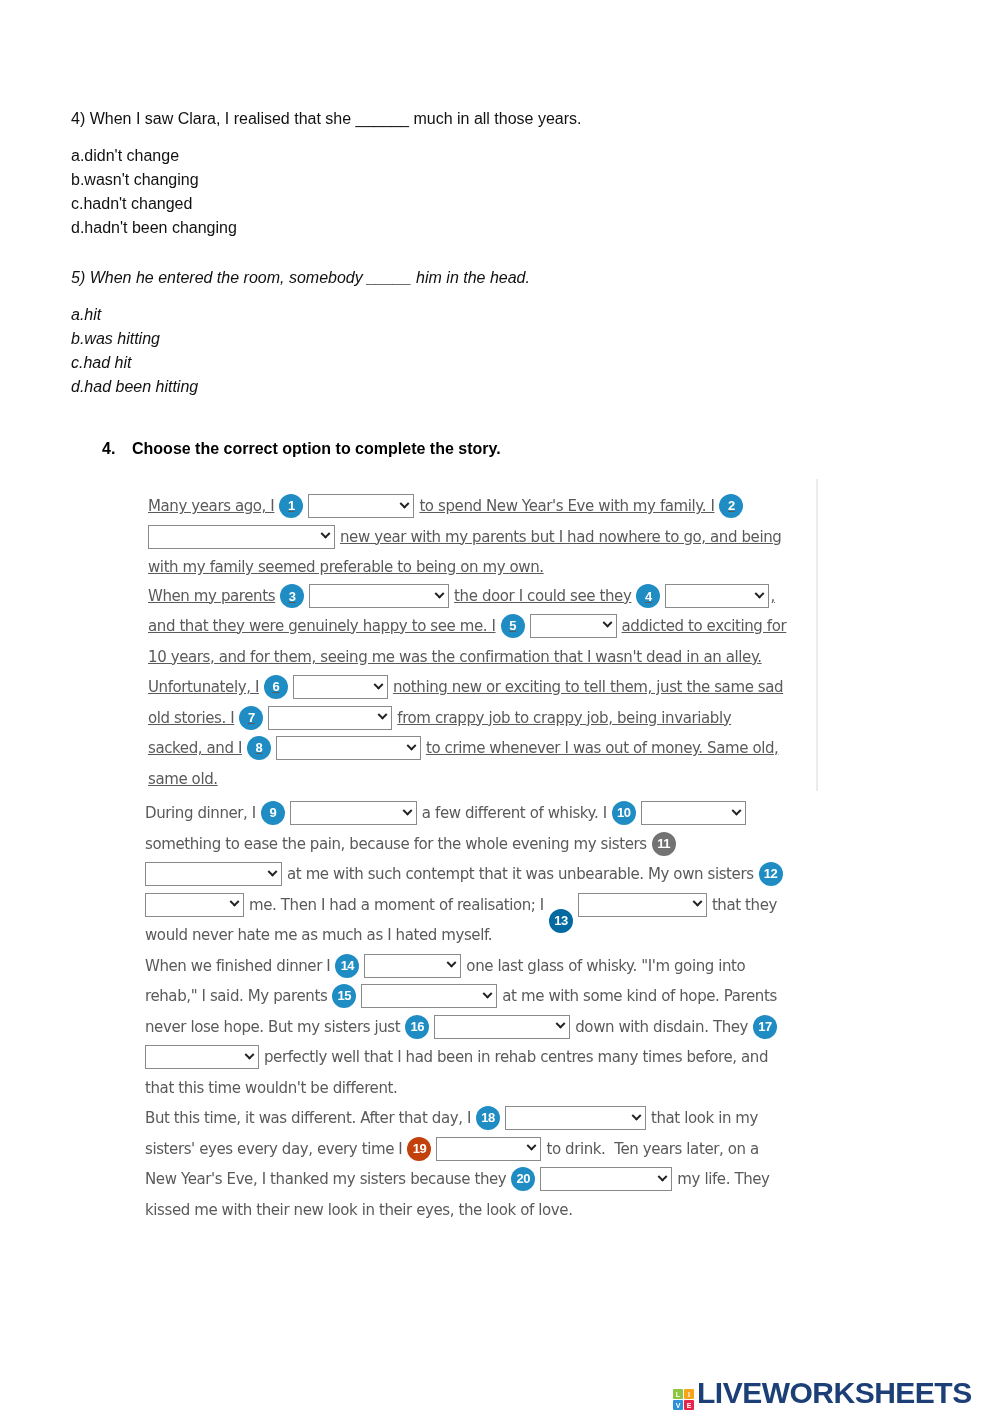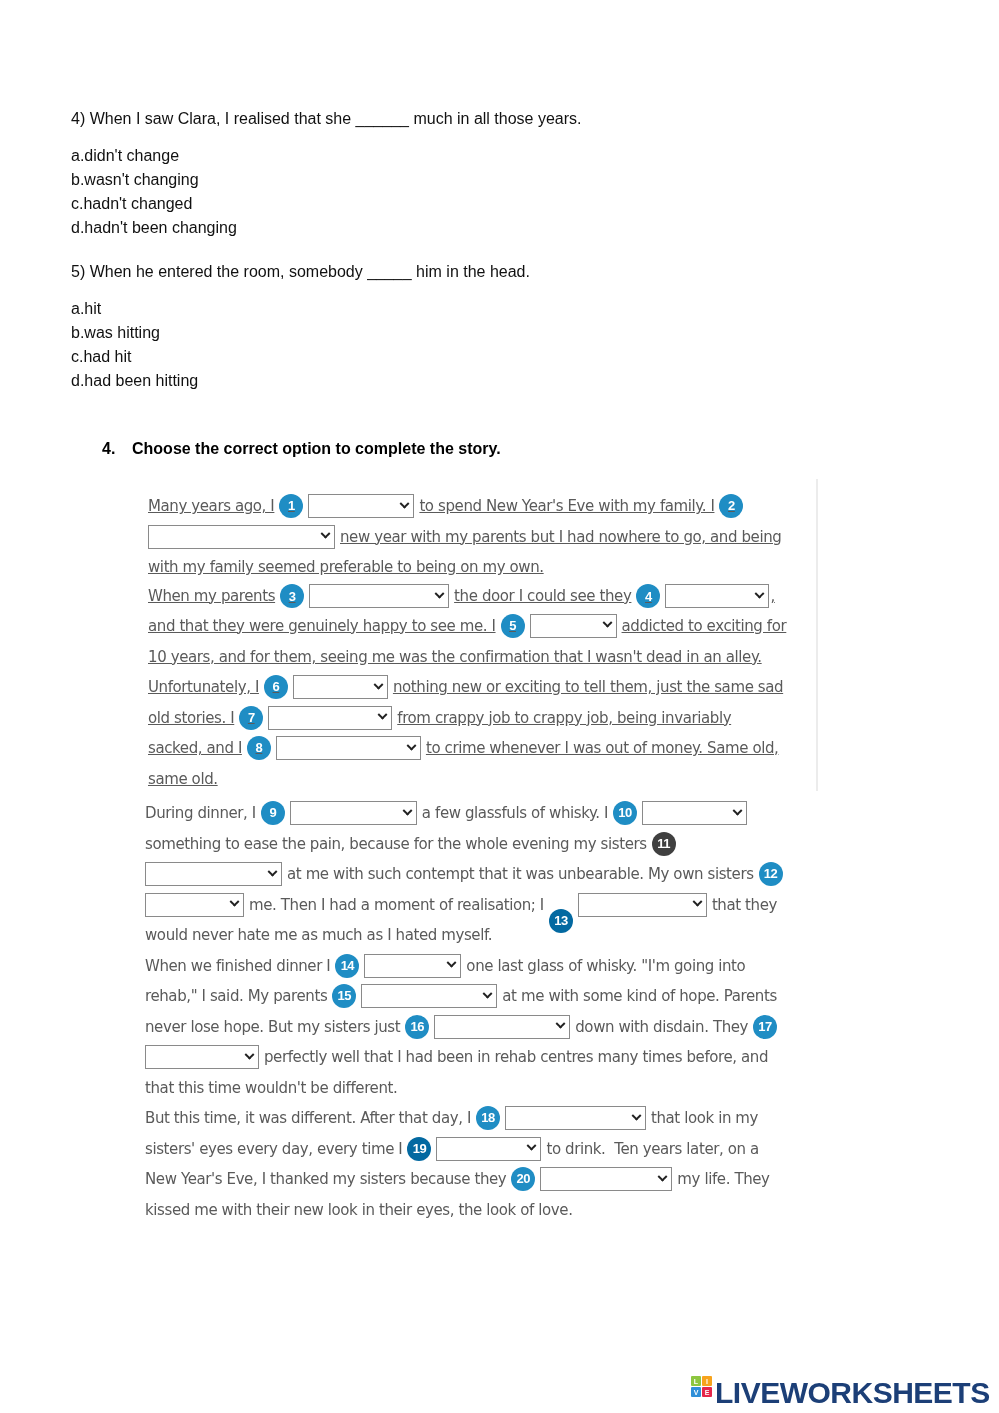--- a/index.html
+++ b/index.html
@@ -17,37 +17,37 @@
   .story-top { left: 128px; top: 479px; width: 690px; height: 312px; padding: 12px 0 0 20px; border-right: 2px solid #ececec; text-decoration: underline; }
   .story-bottom { left: 128px; top: 798px; width: 690px; padding: 0 0 0 17px; }
   .line { height: 30.5px; line-height: 30.5px; white-space: nowrap; display: flex; align-items: center; }
   .line > * { flex: none; }
   .t { display: inline-block; }
 
   .badge { display: inline-flex; align-items: center; justify-content: center; width: 24px; height: 24px; border-radius: 50%; background: #1f8dc4; color: #fff; font-family: "Liberation Sans", sans-serif; font-weight: bold; font-size: 13px; letter-spacing: -0.5px; margin: 0 5px 0 5px; }
   .sel { display: inline-flex; align-items: center; justify-content: flex-end; height: 24px; border: 1px solid #8a8a8a; background: #fff; padding-right: 5px; margin-right: 5px; cursor: pointer; }
   .sel .chev { width: 7px; height: 7px; border-right: 2px solid #222; border-bottom: 2px solid #222; transform: rotate(45deg) translate(-2px,-2px); }
 
-  .logo { position: absolute; left: 691px; top: 1376px; display: flex; align-items: flex-start; }
+  .logo { position: absolute; left: 673px; top: 1376px; display: flex; align-items: flex-end; }
   .logo-grid { display: grid; grid-template-columns: 10px 10px; grid-template-rows: 10px 10px; gap: 1px; margin-right: 3px; }
   .logo-grid span { display: flex; align-items: center; justify-content: center; font-size: 7px; font-weight: bold; color: #fff; font-family: "Liberation Sans", sans-serif; border-radius: 1px; }
   .logo-text { font-family: "Liberation Sans", sans-serif; font-weight: bold; font-size: 30px; color: #1c3f77; letter-spacing: -0.5px; }
 </style>
 </head>
 <body>
 
 <div class="q-block" style="top:107px;">
   <div class="q-stem">4) When I saw Clara, I realised that she ______ much in all those years.</div>
   <span class="opt">a.didn't change</span>
   <span class="opt">b.wasn't changing</span>
   <span class="opt">c.hadn't changed</span>
   <span class="opt">d.hadn't been changing</span>
 </div>
 
-<div class="q-block" style="top:260px;">
+<div class="q-block" style="top:266px;font-style:italic;">
   <div class="q-stem">5) When he entered the room, somebody _____ him in the head.</div>
   <span class="opt">a.hit</span>
   <span class="opt">b.was hitting</span>
   <span class="opt">c.had hit</span>
   <span class="opt">d.had been hitting</span>
 </div>
 
 <div class="section-title">
   <span class="num">4.</span><span>Choose the correct option to complete the story.</span>
 </div>
@@ -124,29 +124,29 @@
   </div>
 </div>
 
 <div class="story story-bottom">
   <div class="line">
     <span class="t">During dinner, I</span>
     <span class="badge" style="background: rgb(31, 141, 196);">9</span>
     <span class="sel" style="width:127px">
         <span class="chev"></span>
       </span>
-    <span class="t">a few glassfuls of whisky. I</span>
+    <span class="t">a few different of whisky. I</span>
     <span class="badge" style="background: rgb(31, 141, 196);">10</span>
     <span class="sel" style="width:105px">
         <span class="chev"></span>
       </span>
   </div>
   <div class="line">
     <span class="t">something to ease the pain, because for the whole evening my sisters</span>
-    <span class="badge" style="background: #404040; text-align: center;">11</span>
+    <span class="badge" style="background: #737373; text-align: center;">11</span>
   </div>
   <div class="line">
     <span class="sel" style="width:137px">
         <span class="chev"></span>
       </span>
     <span class="t">at me with such contempt that it was unbearable. My own sisters</span>
     <span class="badge" style="background: rgb(31, 141, 196);">12</span>
   </div>
   <div class="line">
     <span class="sel" style="width:99px">
@@ -199,21 +199,21 @@
   <div class="line">
     <span class="t">But this time, it was different. After that day, I</span>
     <span class="badge" style="background: rgb(31, 141, 196);">18</span>
     <span class="sel" style="width:141px">
         <span class="chev"></span>
       </span>
     <span class="t">that look in my</span>
   </div>
   <div class="line">
     <span class="t">sisters' eyes every day, every time I</span>
-    <span class="badge" style="background: #0369a1; text-align: right;">19</span>
+    <span class="badge" style="background: #c2410c; text-align: right;">19</span>
     <span class="sel" style="width:105px">
         <span class="chev"></span>
       </span>
     <span class="t" style="white-space:pre">to drink.  Ten years later, on a</span>
   </div>
   <div class="line">
     <span class="t">New Year's Eve, I thanked my sisters because they</span>
     <span class="badge" style="background: rgb(31, 141, 196);">20</span>
     <span class="sel" style="width:132px">
         <span class="chev"></span>

